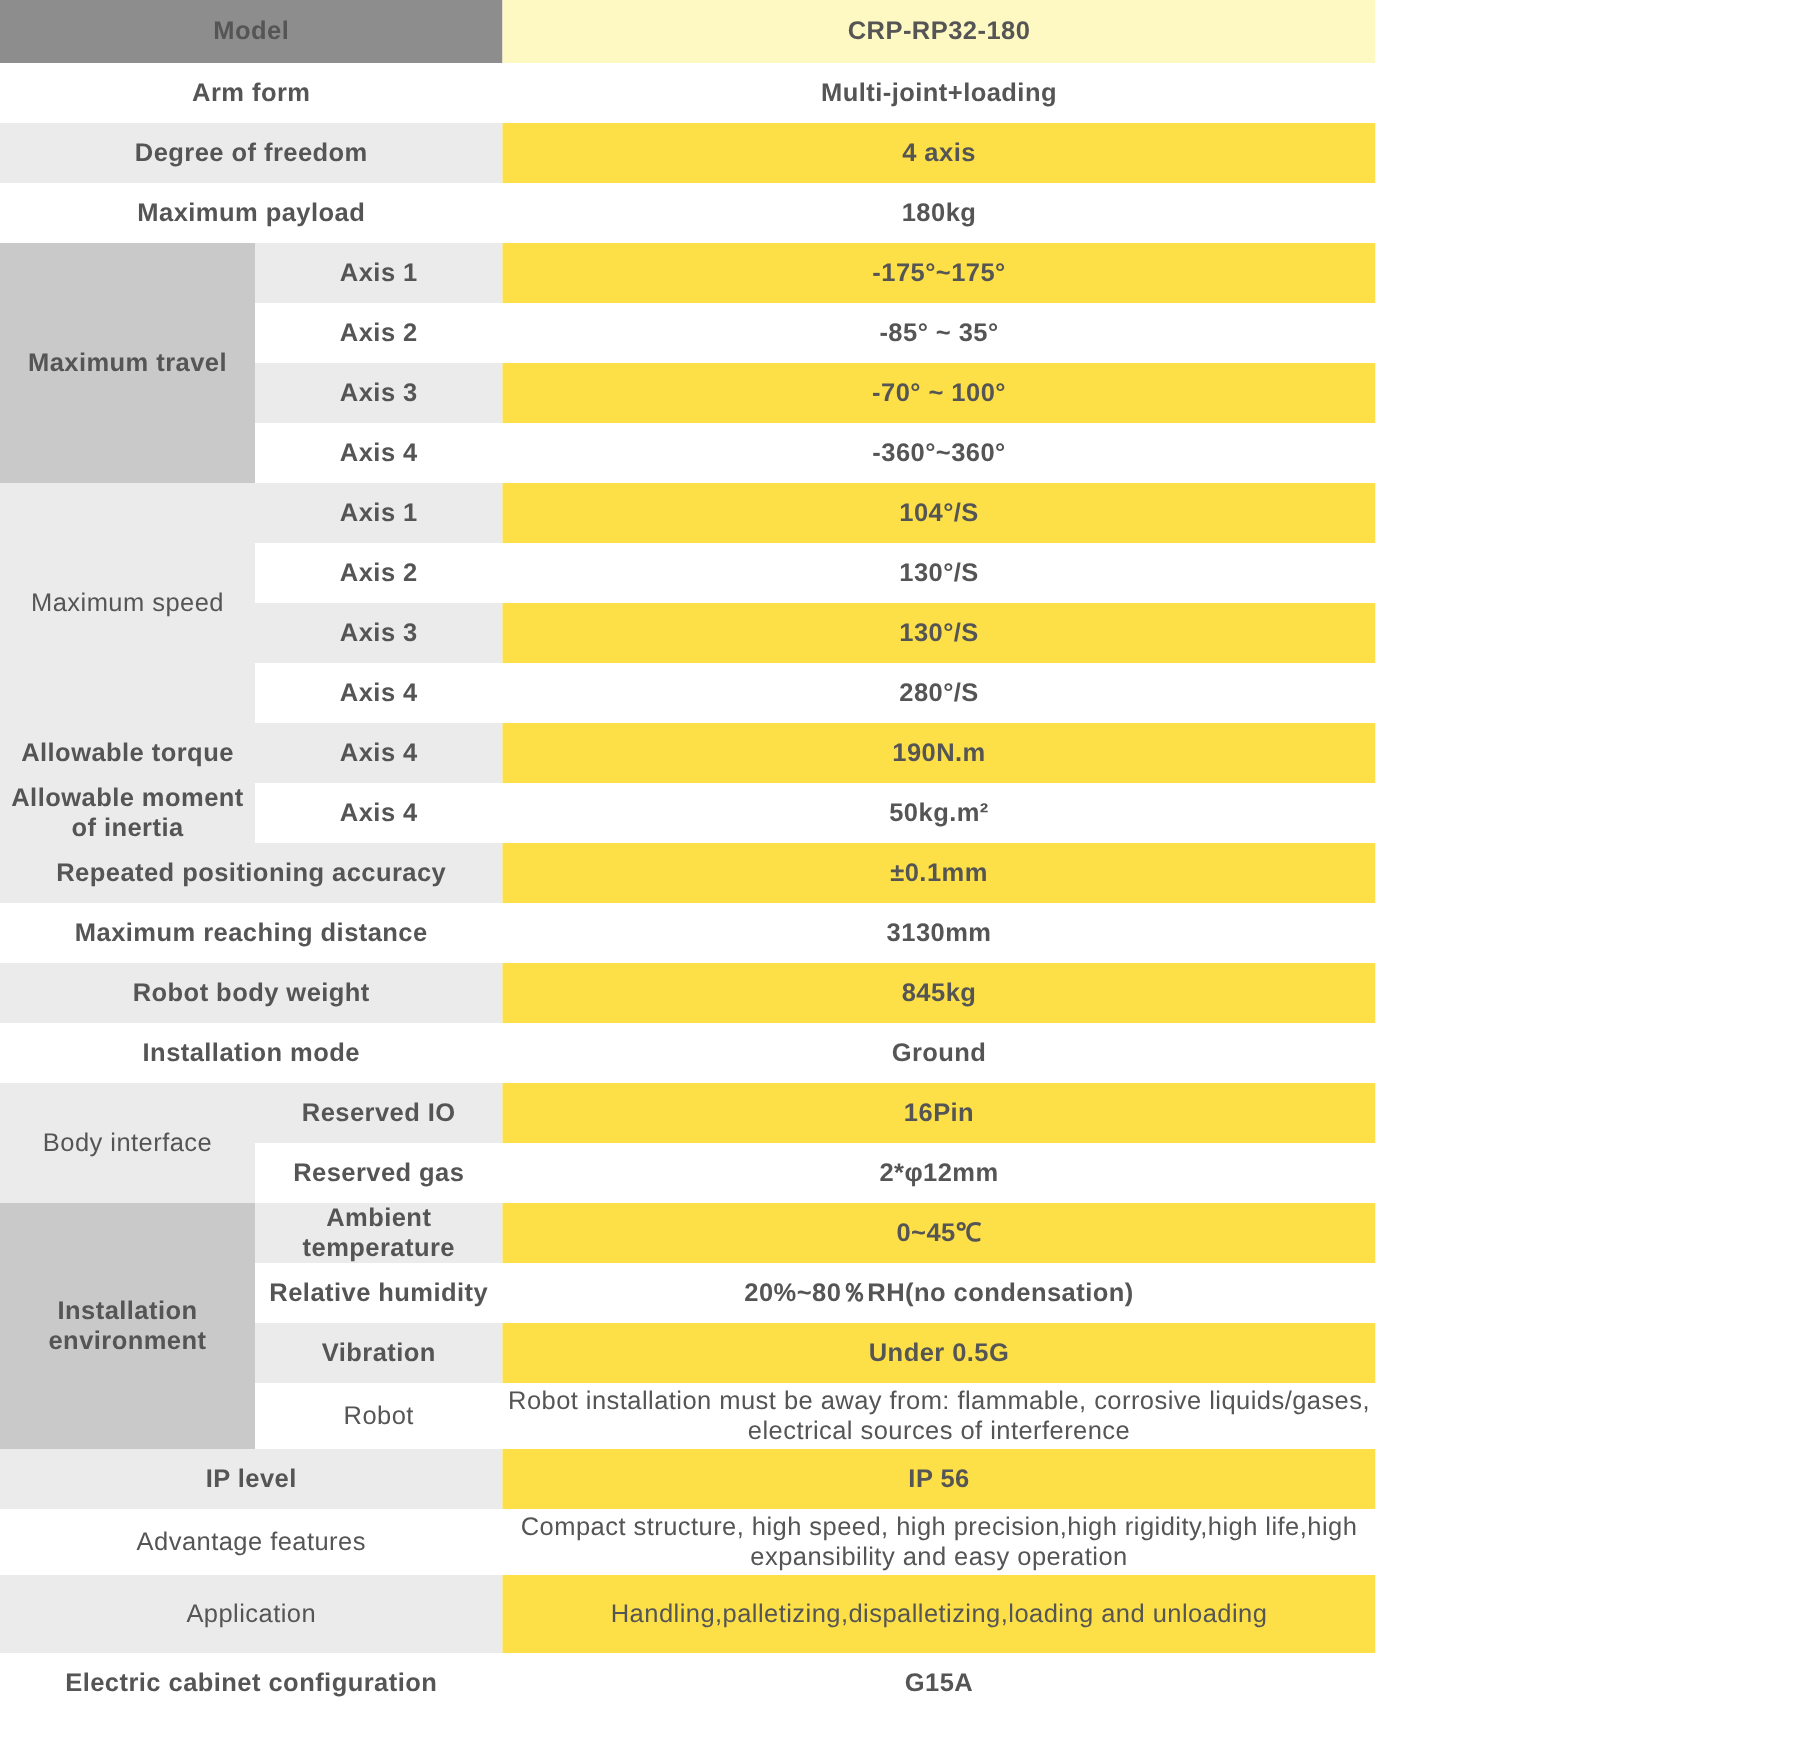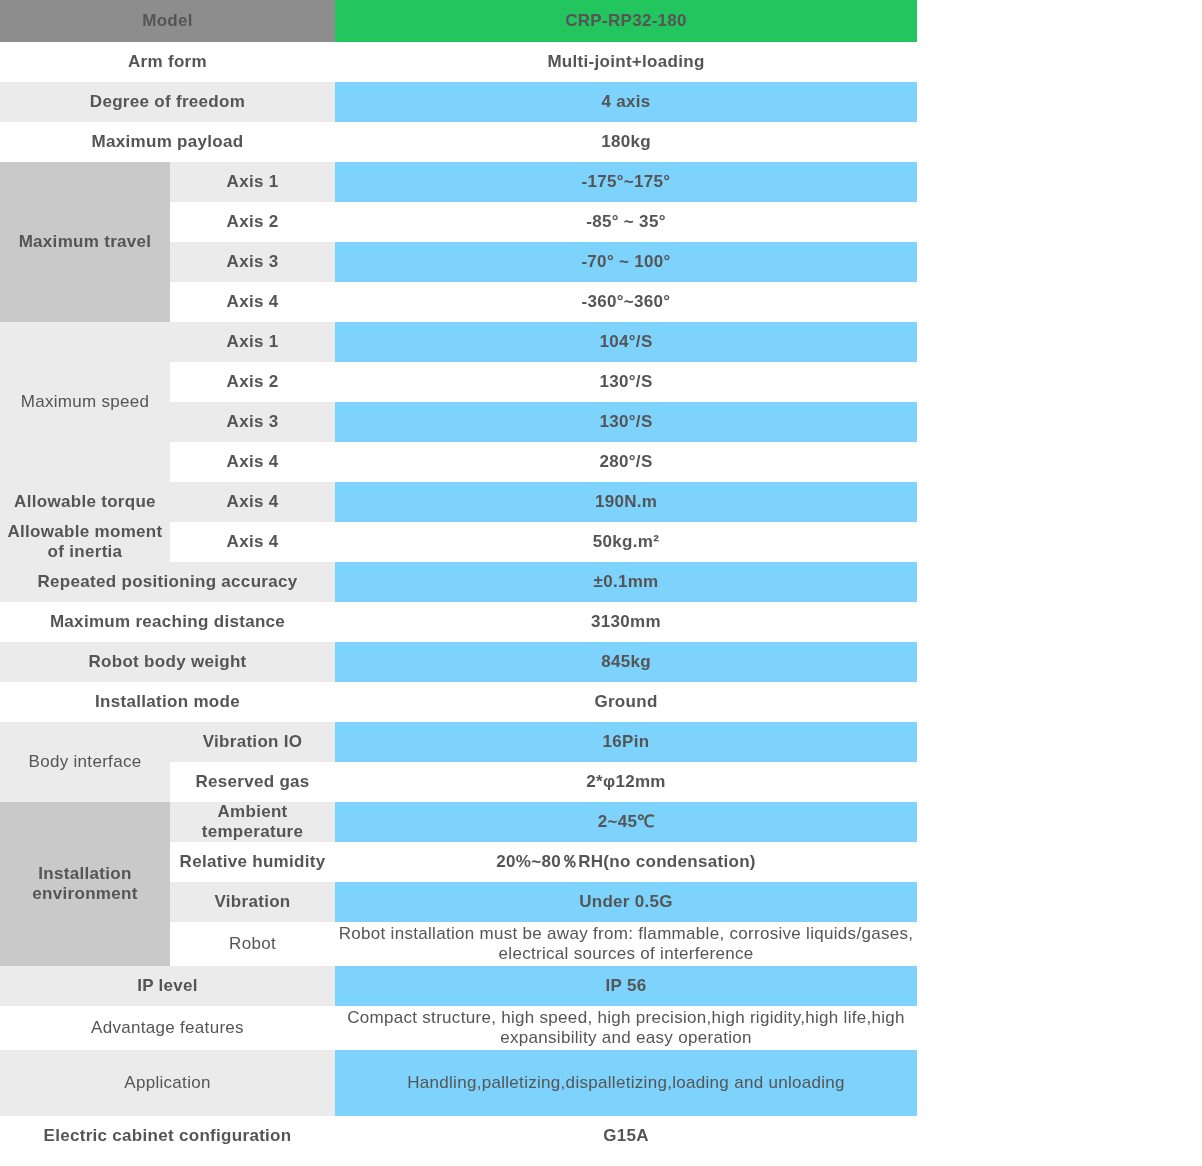--- a/index.html
+++ b/index.html
@@ -37,34 +37,34 @@
 
   
   .hdr-label {
     background: #8d8d8d;
     color: #ffffff;
     font-weight: bold;
     font-size: 19px;
     height: 42px;
   }
   .hdr-val {
-    background: #22c55e;
+    background: #fef9c3;
     color: #ffffff;
     font-weight: bold;
     font-size: 20px;
     height: 42px;
   }
   .lbl-dark  { background: #c9c9c9; font-weight: bold; }
   .lbl-light { background: #ebebeb; }
   .lbl-white { background: #ffffff; }
-  .val-grey  { background: #7dd3fc; }
+  .val-grey  { background: #fde047; }
   .val-white { background: #ffffff; }
   .r-md { height: 40px; font-weight: bold; }
   .r-lg { height: 44px; }
-  .r-xxl { height: 66px; }
+  .r-xxl { height: 52px; }
 
   .two-line { line-height: 1.12; }
   .small { font-size: 16px; }
   .tight { line-height: 1.1; }
   .wrap-val {
     font-size: 16px;
     line-height: 1.15;
     padding: 0 10px;
   }
 </style>
@@ -181,34 +181,34 @@
     </tr>
 
     <tr>
       <td class="lbl-white r-md" colspan="2">Installation mode</td>
       <td class="val-white r-md">Ground</td>
       <td class="pad"></td>
     </tr>
 
     <tr>
       <td class="lbl-light two-line" rowspan="2">Body interface</td>
-      <td class="lbl-light r-md">Vibration IO</td>
+      <td class="lbl-light r-md">Reserved IO</td>
       <td class="val-grey r-md">16Pin</td>
       <td class="pad"></td>
     </tr>
     <tr>
       <td class="lbl-white r-md">Reserved gas</td>
       <td class="val-white r-md">2*φ12mm</td>
       <td class="pad"></td>
     </tr>
 
     <tr>
       <td class="lbl-dark two-line" rowspan="4">Installation environment</td>
       <td class="lbl-light tight r-md">Ambient temperature</td>
-      <td class="val-grey r-md">2~45℃</td>
+      <td class="val-grey r-md">0~45℃</td>
       <td class="pad"></td>
     </tr>
     <tr>
       <td class="lbl-white tight r-md">Relative humidity</td>
       <td class="val-white r-md">20%~80％RH(no condensation)</td>
       <td class="pad"></td>
     </tr>
     <tr>
       <td class="lbl-light r-md">Vibration</td>
       <td class="val-grey r-md">Under 0.5G</td>

